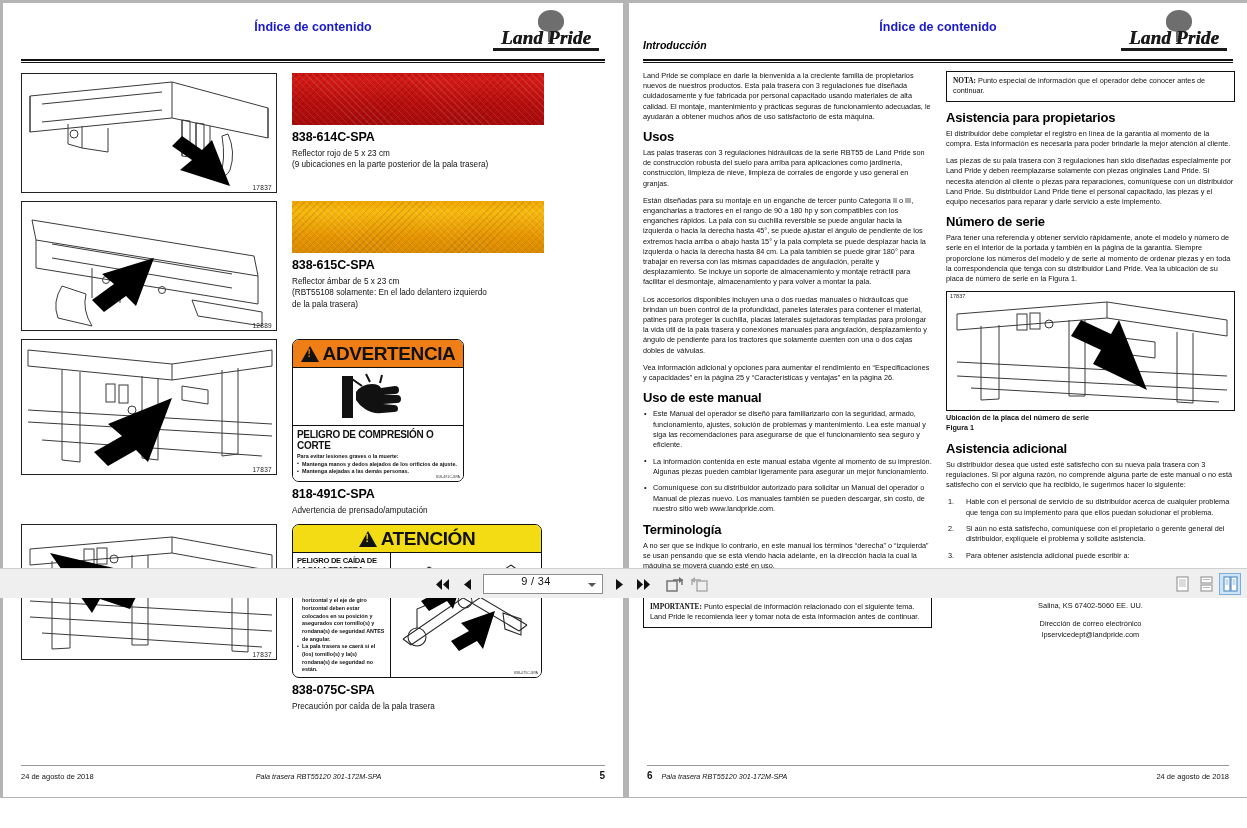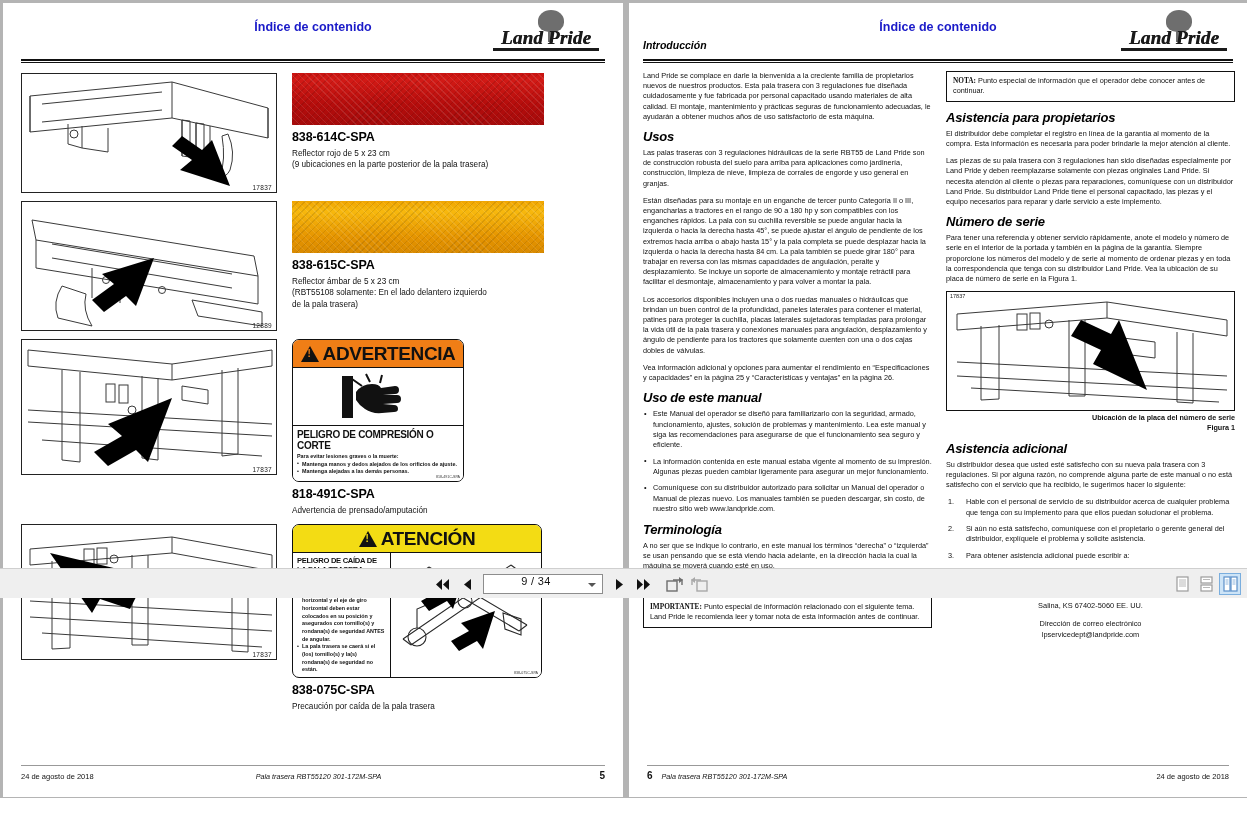--- a/index.html
+++ b/index.html
@@ -199,21 +199,21 @@
 
   
   #right-body {
     position: absolute; left: 14px; top: 68px;
     width: 592px; display: flex; gap: 14px;
   }
   .txt-col { width: 289px; }
   .bt { font-size: 7.3px; line-height: 1.4; color: #111; text-align: left; margin-bottom: 7px; }
   h2.hd {
     font-size: 13px; font-weight: bold; color: #000;
-    margin: 7px 0 4px 0; letter-spacing: -0.2px; font-style: italic;
+    margin: 7px 0 4px 0; letter-spacing: -0.2px;
   }
   h2.hd.first { margin-top: 4px; }
   .boxnote {
     border: 1px solid #111; padding: 4px 6px;
     font-size: 7.3px; line-height: 1.42; color: #111;
     margin-bottom: 8px;
   }
   .boxnote b { font-weight: bold; font-family: Liberation Serif, serif; }
   ul.blist { list-style: none; margin: 0 0 7px 0; padding: 0; }
   ul.blist li {
@@ -232,21 +232,21 @@
   .addr { text-align: center; font-size: 7.4px; line-height: 1.45; color: #111; margin-top: 4px; }
   .addr .b { font-weight: bold; }
   .addr .sp { height: 7px; }
 
   .fig-box {
     border: 1px solid #111; height: 120px; position: relative;
     background: #fff; overflow: hidden; margin-bottom: 2px;
   }
   .fig-id { position: absolute; left: 3px; top: 1px; font-size: 5.5px; color: #222; }
   .fig-cap {
-    text-align: right; font-size: 7.2px; font-weight: bold;
+    text-align: left; font-size: 7.2px; font-weight: bold;
     line-height: 1.35; color: #111; margin-bottom: 8px;
   }
 
   
   #toolbar {
     position: absolute; left: 0; bottom: 0;
     width: 1247px; height: 30px;
     background: #efefef;
     border-top: 1px solid #cfcfcf;
     display: flex; align-items: center;

